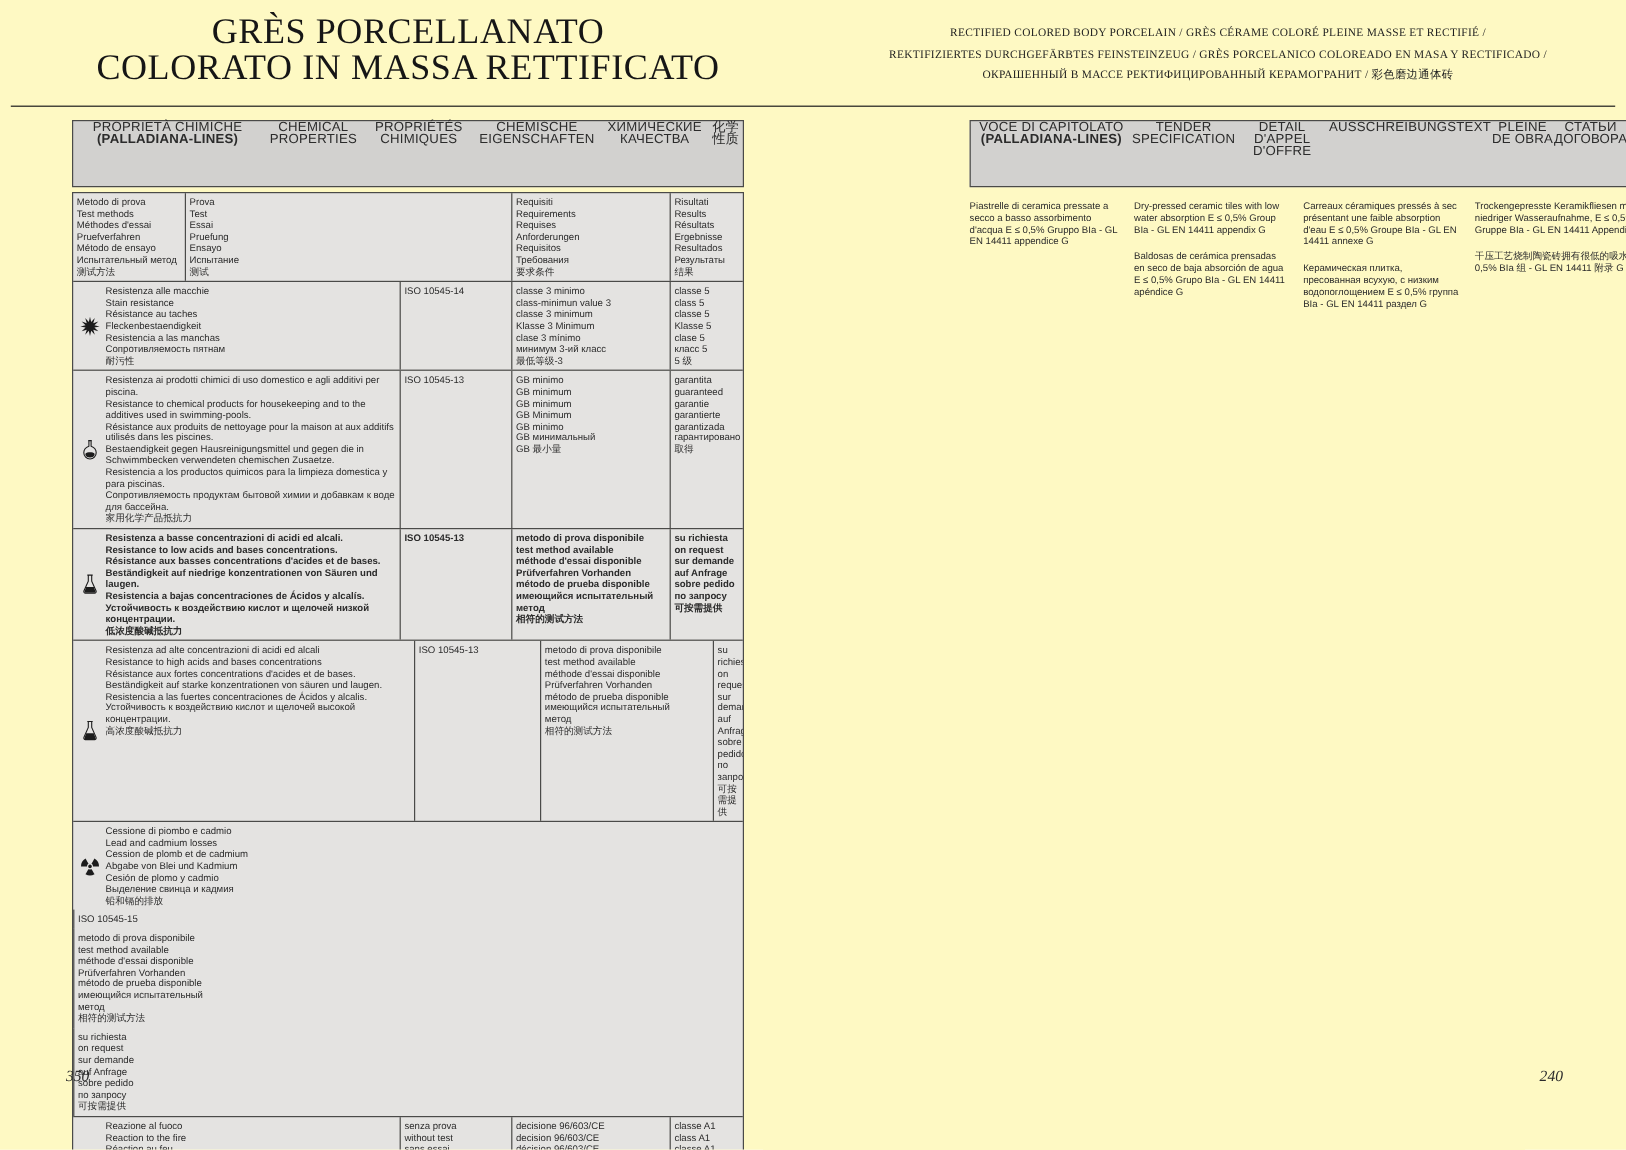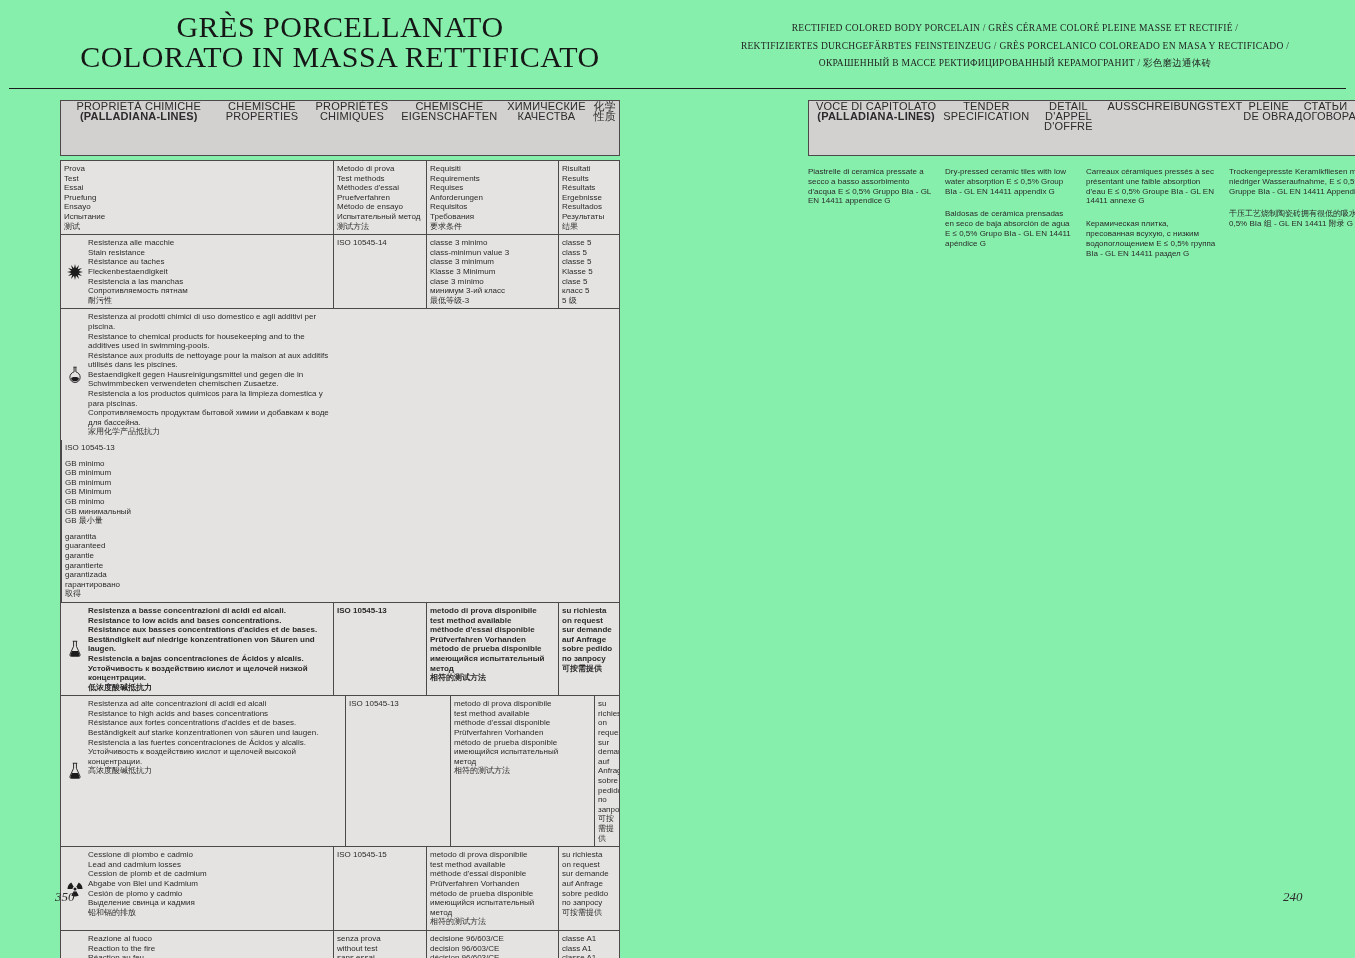--- a/index.html
+++ b/index.html
@@ -1,19 +1,19 @@
 <!DOCTYPE html>
 <html><head>
 <meta charset="utf-8">
 <style>
   html,body { margin:0; padding:0; }
   .page {
     position: relative;
     width: 1355px; height: 958px;
-    background: #86efac;
+    background: #fef9c3;
     font-family: "Liberation Sans", sans-serif;
     color: #2b2b2b;
     overflow: hidden;
   }
   
   .title {
     position: absolute; left: 40px; top: 12px; width: 600px;
     text-align: center;
     font-family: "Liberation Serif", serif;
     font-size: 30px; line-height: 30px; letter-spacing: .5px;
@@ -65,24 +65,24 @@
   .pc3 { width: 132px; }
   .pc4 { flex: 1; }
   .icon-box {
     flex: 0 0 27px;
     display: flex; align-items: center; justify-content: center;
   }
   .pc1-text { flex: 1; padding: 3px 4px 3px 0; white-space: pre-line; }
   .pc1-noicon { padding: 3px 4px 3px 3px; }
   .rhh { min-height: 66px; }
   .rh0 { min-height: 67px; }
-  .rh1 { min-height: 125px; flex-direction: column; }
+  .rh1 { min-height: 125px; }
   .rh2 { min-height: 86px; font-weight: bold; }
   .rh3 { min-height: 80px; gap: 12px; }
-  .rh4 { min-height: 70px; }
+  .rh4 { min-height: 70px; flex-direction: column; }
   .rh5 { min-height: 71px; }
   .icon-box svg { display:block; }
   
   .tender { position: absolute; left: 766px; top: 100px; width: 574px; margin-left: 42px; }
   .tender-cols {
     margin-top: 11px;
     display: grid;
     grid-template-columns: 124px 128px 130px 158px;
     column-gap: 13px;
     font-size: 8px; line-height: 9.8px;
@@ -109,44 +109,44 @@
   <div class="subtitle">
     <div>RECTIFIED COLORED BODY PORCELAIN / GRÈS CÉRAME COLORÉ PLEINE MASSE ET RECTIFIÉ /</div>
     <div>REKTIFIZIERTES DURCHGEFÄRBTES FEINSTEINZEUG / GRÈS PORCELANICO COLOREADO EN MASA Y RECTIFICADO /</div>
     <div>ОКРАШЕННЫЙ В МАССЕ РЕКТИФИЦИРОВАННЫЙ КЕРАМОГРАНИТ / 彩色磨边通体砖</div>
   </div>
   <div class="rule"></div>
 
   <div class="props">
     <div class="box-header">
       <div><span>PROPRIETÀ CHIMICHE </span><b>(PALLADIANA-LINES)</b></div>
-      <div>CHEMISCHE PROPERTIES</div>
+      <div>CHEMICAL PROPERTIES</div>
       <div>PROPRIÉTÉS CHIMIQUES</div>
       <div>CHEMISCHE EIGENSCHAFTEN</div>
       <div>ХИМИЧЕСКИЕ КАЧЕСТВА</div>
       <div>化学性质</div>
     </div>
 
     <div class="ptable">
 
       <div class="prow rhh">
+        <div class="pcell pc2">Metodo di prova
+Test methods
+Méthodes d'essai
+Pruefverfahren
+Método de ensayo
+Испытательный метод
+测试方法</div>
         <div class="pcell pc1 pc1-noicon">Prova
 Test
 Essai
 Pruefung
 Ensayo
 Испытание
 测试</div>
-        <div class="pcell pc2">Metodo di prova
-Test methods
-Méthodes d'essai
-Pruefverfahren
-Método de ensayo
-Испытательный метод
-测试方法</div>
         <div class="pcell pc3">Requisiti
 Requirements
 Requises
 Anforderungen
 Requisitos
 Требования
 要求条件</div>
         <div class="pcell pc4">Risultati
 Results
 Résultats

